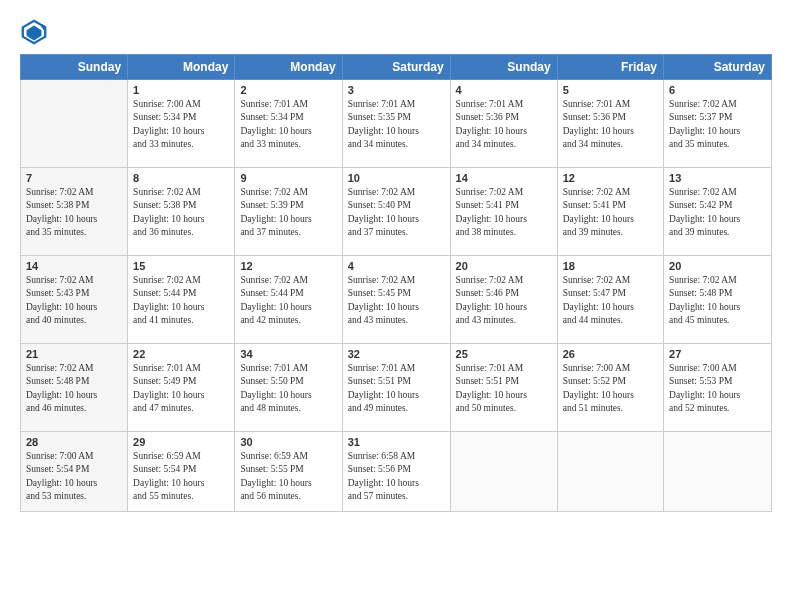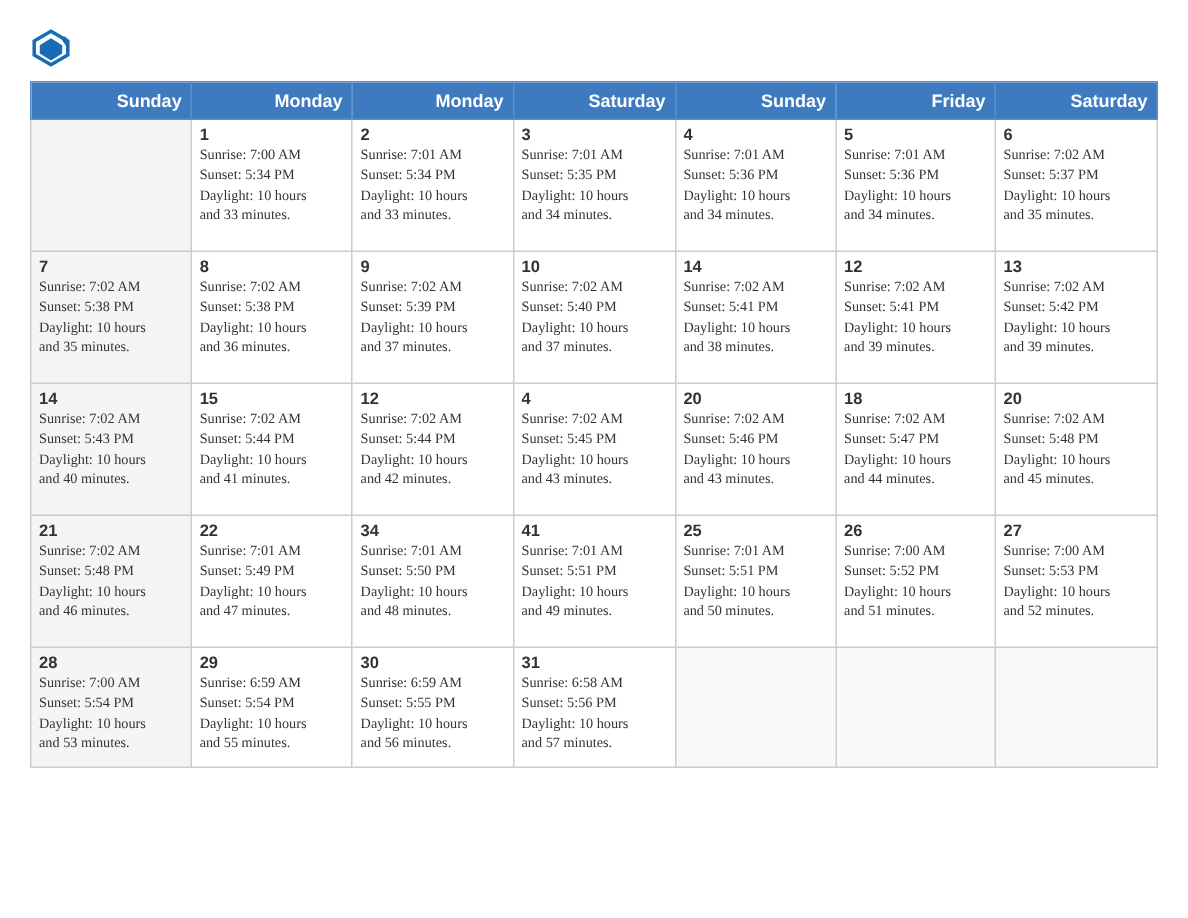--- a/index.html
+++ b/index.html
@@ -226,21 +226,21 @@
           </td>
           <td>
             <span class="day-num">22</span>
             <div class="day-info">Sunrise: 7:01 AM<br>Sunset: 5:49 PM<br>Daylight: 10 hours<br>and 47 minutes.</div>
           </td>
           <td>
             <span class="day-num">34</span>
             <div class="day-info">Sunrise: 7:01 AM<br>Sunset: 5:50 PM<br>Daylight: 10 hours<br>and 48 minutes.</div>
           </td>
           <td>
-            <span class="day-num">41</span>
+            <span class="day-num">32</span>
             <div class="day-info">Sunrise: 7:01 AM<br>Sunset: 5:51 PM<br>Daylight: 10 hours<br>and 49 minutes.</div>
           </td>
           <td>
             <span class="day-num">25</span>
             <div class="day-info">Sunrise: 7:01 AM<br>Sunset: 5:51 PM<br>Daylight: 10 hours<br>and 50 minutes.</div>
           </td>
           <td>
             <span class="day-num">26</span>
             <div class="day-info">Sunrise: 7:00 AM<br>Sunset: 5:52 PM<br>Daylight: 10 hours<br>and 51 minutes.</div>
           </td>

